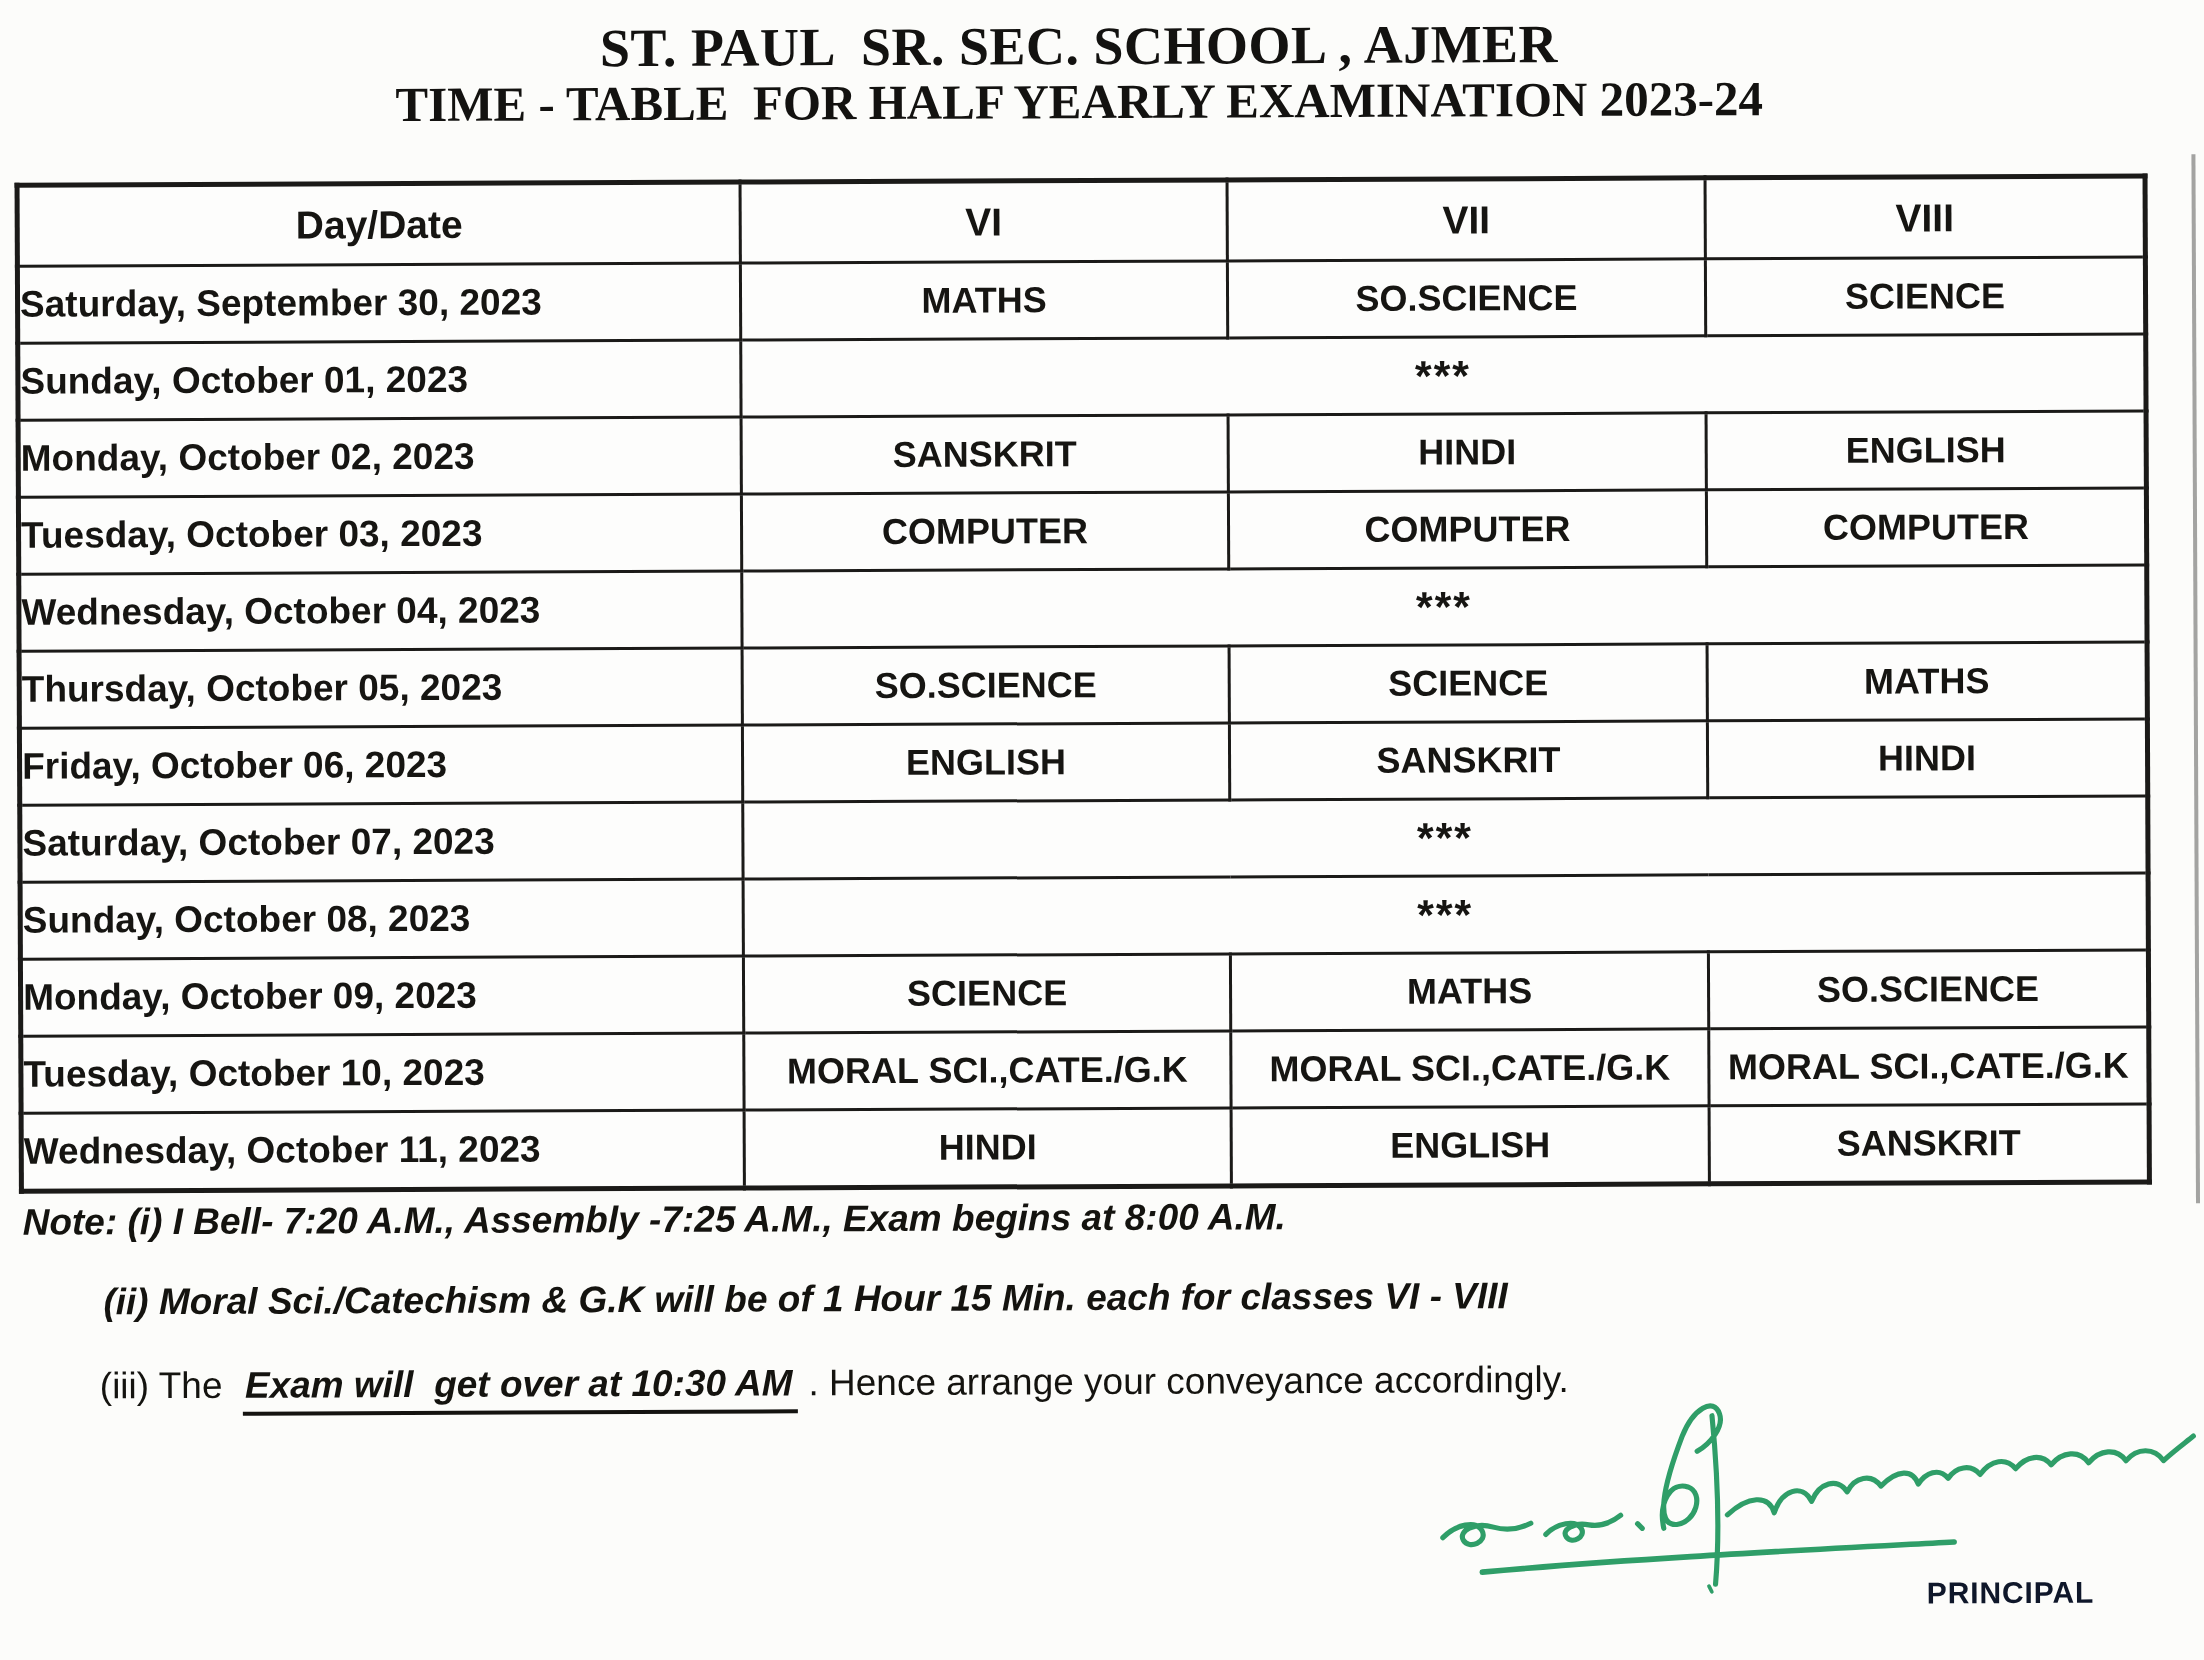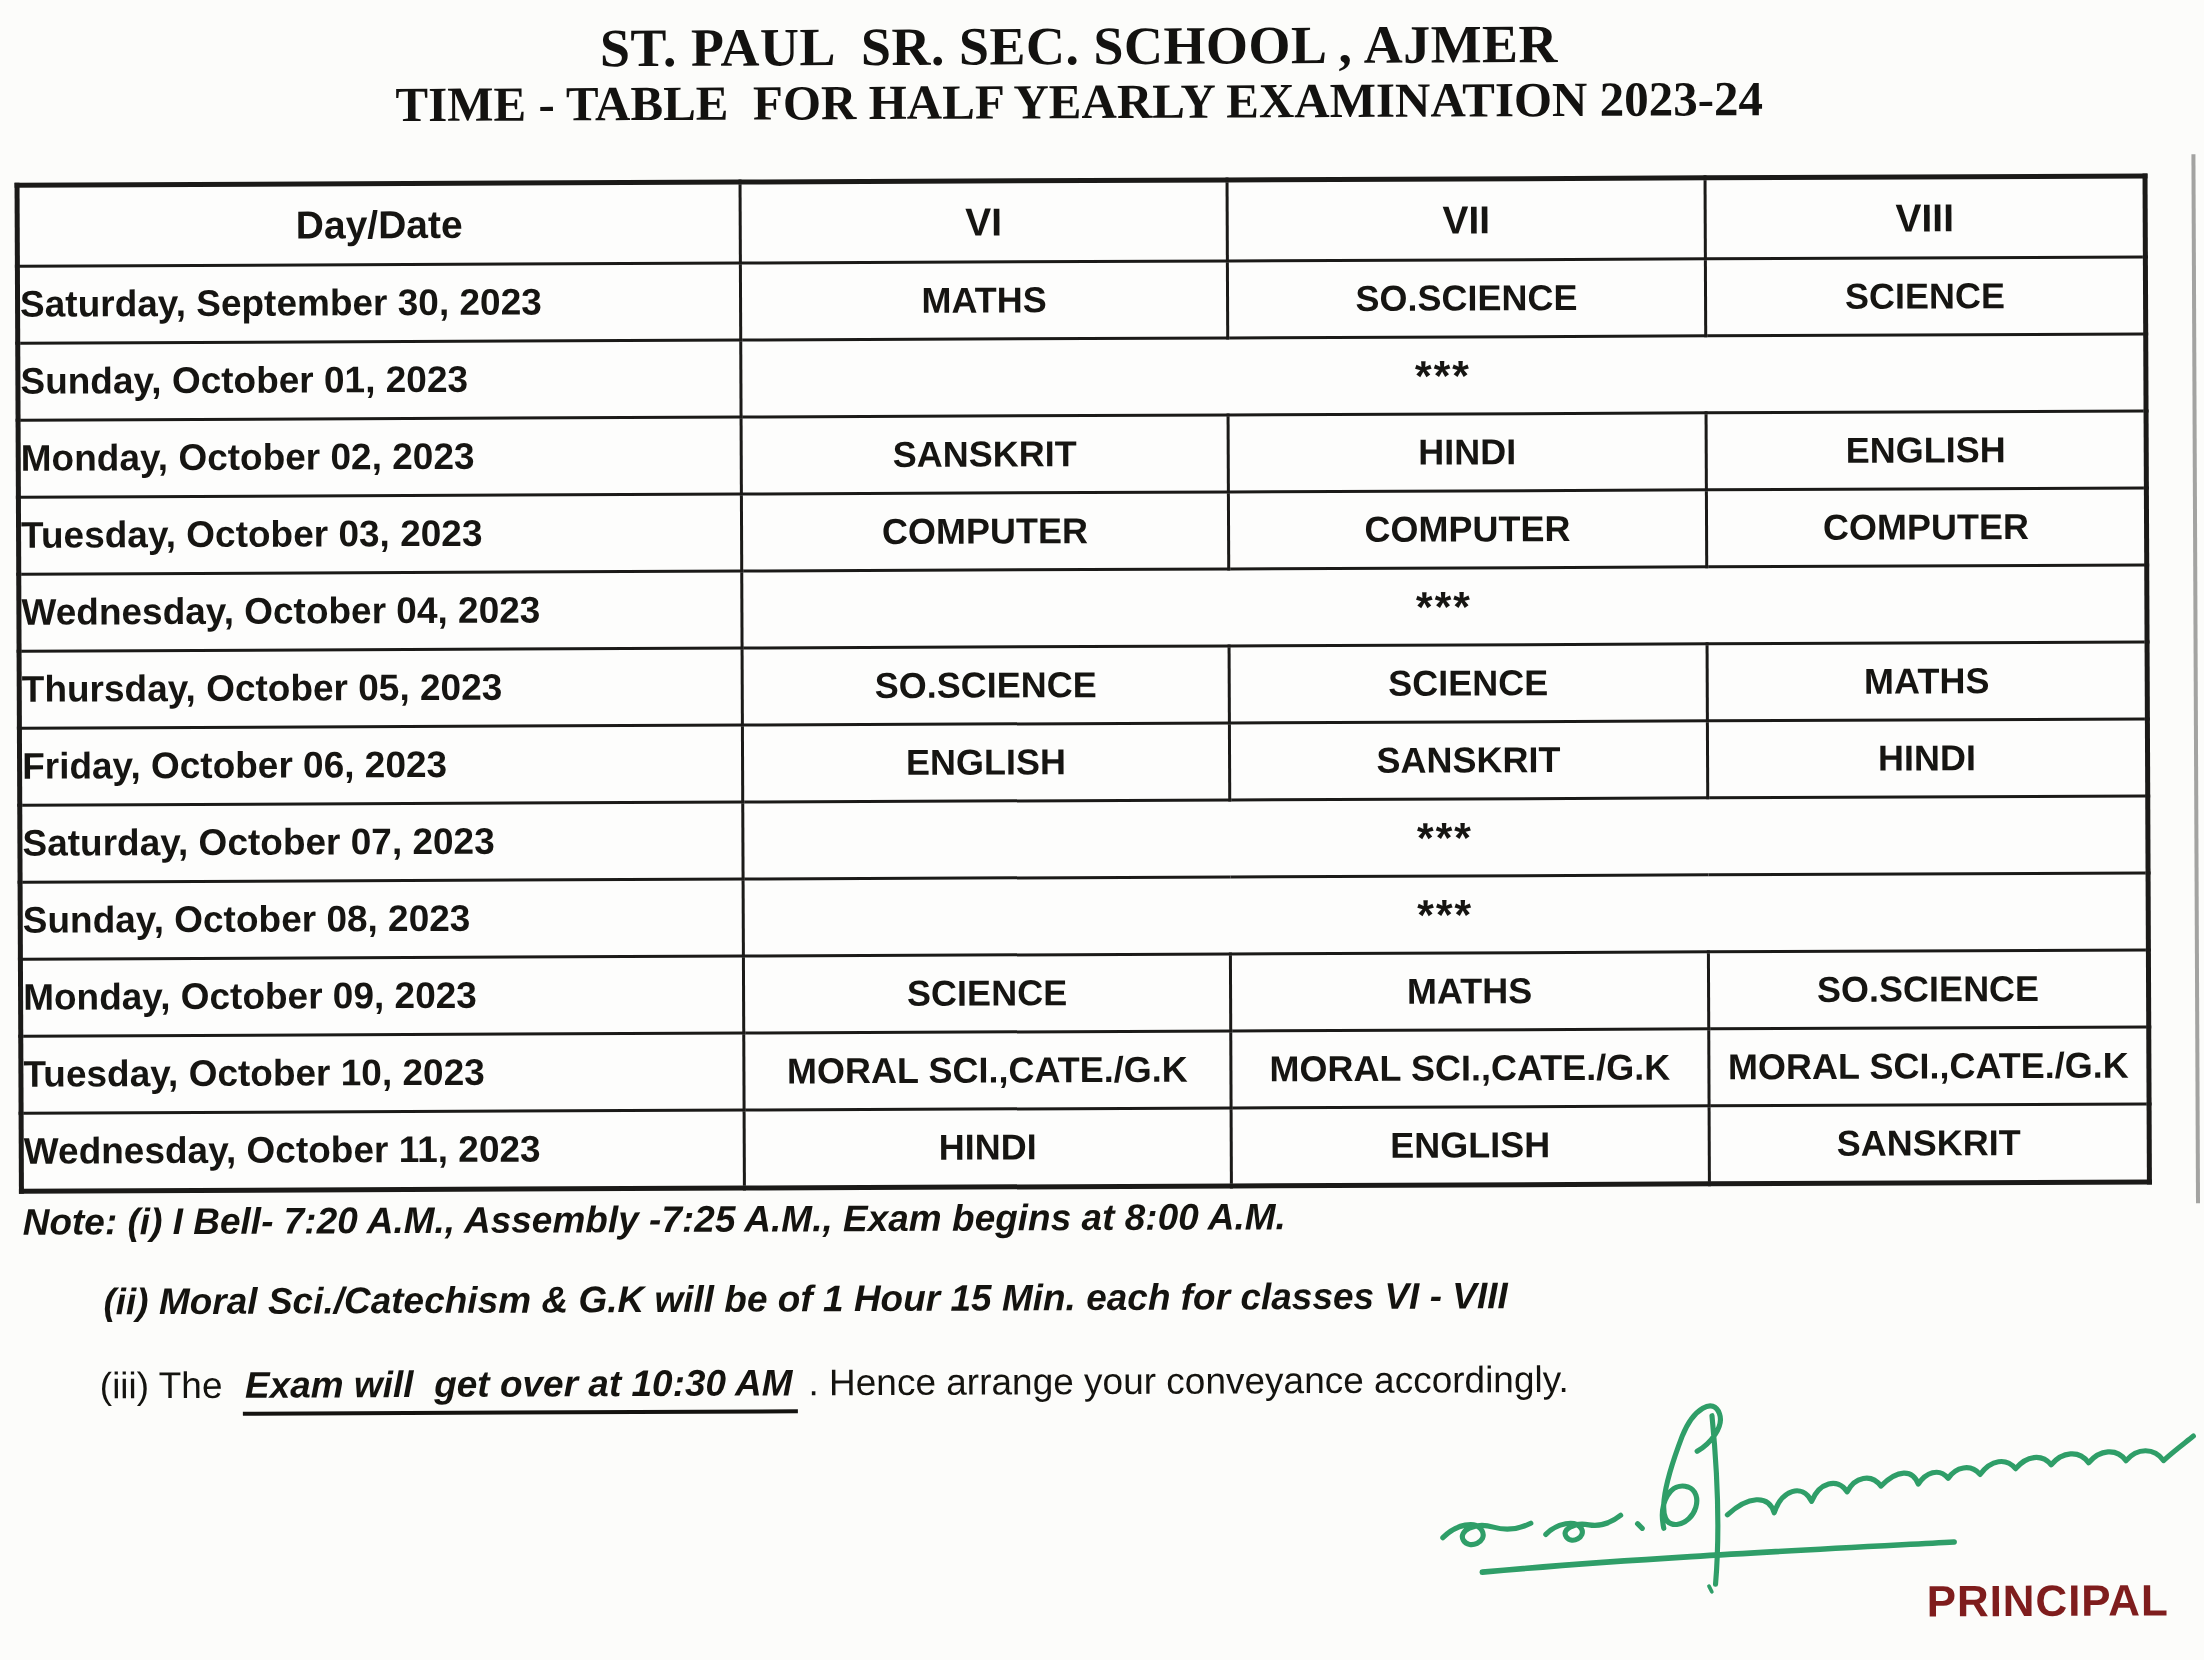--- a/index.html
+++ b/index.html
@@ -85,22 +85,22 @@
     padding:0 5.6px 5.6px 1.9px;
   }
 
   
   .signature{
     position:absolute; left:1424px; top:1394px;
     width:778px; height:206px;
   }
   .principal{
     position:absolute; left:1923px; top:1580px;
-    font-size:44px; font-weight:bold; letter-spacing:0.9px;
-    color:#7f1d1d;
+    font-size:30px; font-weight:bold; letter-spacing:0.9px;
+    color:#0f172a;
     text-align:center;
   }
 
   
   .scan-edge{
     position:absolute; left:2194px; top:159px;
     width:3.7px; height:1049px;
     background:#4a4a48; opacity:.5;
   }
 </style>

